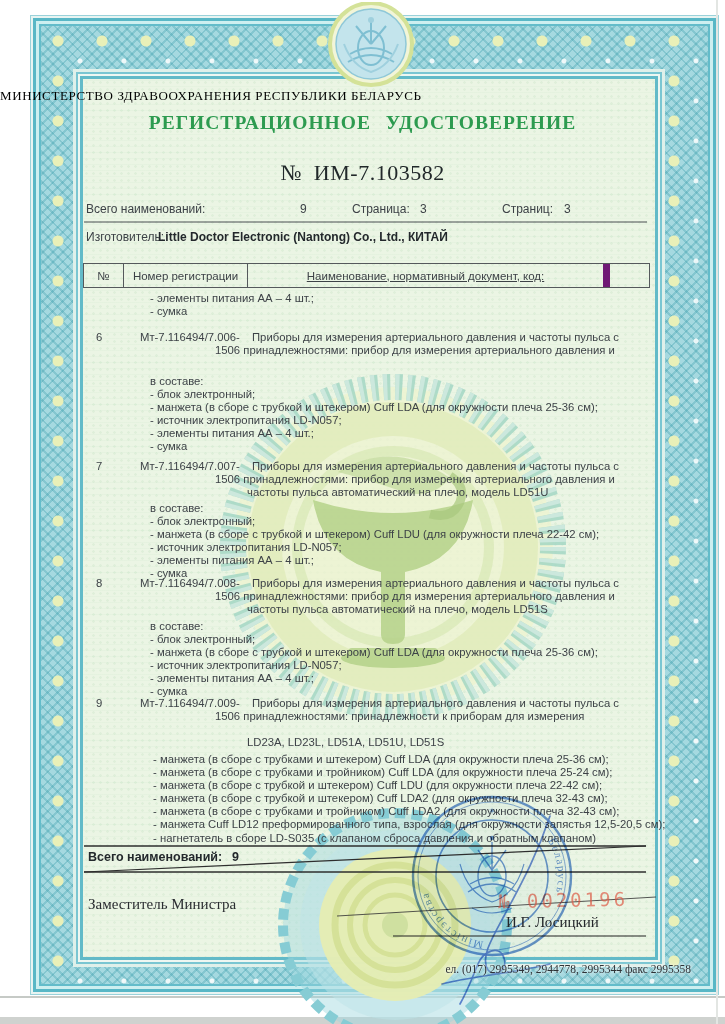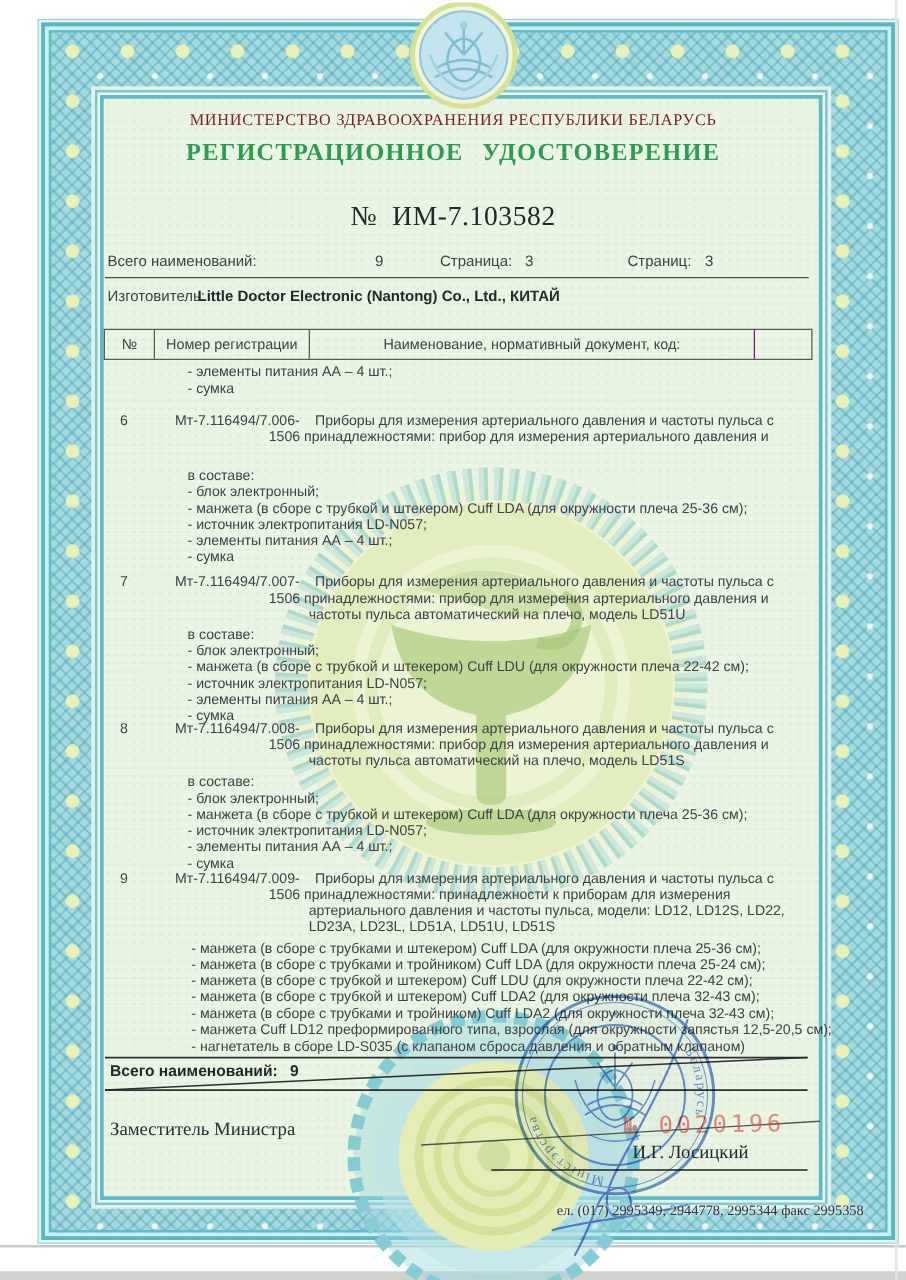--- a/index.html
+++ b/index.html
@@ -22,32 +22,32 @@
     box-shadow:inset 0 0 0 3px #cdeff0, inset 0 0 0 5px #63bcca, 0 0 0 2px #e8f4f2, 0 0 0 3px #9ad2da;}
   
   .content{position:absolute;left:80px;top:76px;width:572px;height:878px;
     background:
       radial-gradient(rgba(140,200,150,.13) 1px, transparent 1.5px) 0 0/7px 7px repeat,
       repeating-linear-gradient(0deg, rgba(120,190,140,.05) 0 1px, transparent 1px 6px),
       #ebf5e4;
     border:3px solid #62bac8;
     box-shadow:0 0 0 2px #eef7f2, 0 0 0 4px #7ac6d2, 0 0 0 7px #dff0ea;
     z-index:2;}
-  .ministry{left:0;right:0;top:88px;text-align:center;font:13px "Liberation Serif",serif;
-    color:#7f1d1d;letter-spacing:.6px;z-index:5;}
+  .ministry{left:0;right:0;top:88px;font:13px "Liberation Serif",serif;
+    color:#000000;letter-spacing:.6px;z-index:5;}
   .doctitle{left:0;right:0;top:112px;text-align:center;font:bold 19.5px "Liberation Serif",serif;
     color:#2d9b50;letter-spacing:1px;word-spacing:9px;z-index:5;}
   .docnum{left:0;right:0;top:160px;text-align:center;font:22px "Liberation Serif",serif;
     color:#21282a;letter-spacing:.5px;word-spacing:6px;z-index:5;}
   .thead{position:absolute;left:83px;top:263px;width:565px;height:23px;border:1px solid #55595c;
     display:flex;align-items:stretch;z-index:5;background:rgba(255,255,255,.0);}
   .thead>div{display:flex;align-items:center;justify-content:center;font:11.5px "Liberation Sans",sans-serif;color:#3d4247;}
   .c1{width:39px;border-right:1px solid #55595c;}
   .c2{width:123px;border-right:1px solid #55595c;}
-  .c3{width:355px;border-right:1px solid #701a75;}
+  .c3{width:355px;border-right:7px solid #701a75;text-decoration:underline;}
   .c4{flex:1;}
   .z5{z-index:5;} .z3{z-index:3;} .z4{z-index:4;} .z6{z-index:6;} .z7{z-index:7;} .z8{z-index:8;}
   .bold{font-weight:bold;}
   .serial{position:absolute;left:498px;top:889px;font:19px "DejaVu Sans Mono",monospace;
     color:rgba(219,85,65,.68);letter-spacing:3px;z-index:7;transform:rotate(-1deg);}
   .phone{position:absolute;right:34px;top:963px;font:11.5px "Liberation Serif",serif;color:#2e3236;
     z-index:9;text-shadow:0 0 3px rgba(255,255,255,.95), 0 0 6px rgba(255,255,255,.9);}
   .scanline{position:absolute;left:0;top:996px;width:100%;height:2px;background:#c6cac6;z-index:1;}
   .scanbottom{position:absolute;left:0;bottom:0;width:100%;height:7px;background:#cfd2cf;z-index:1;}
   .scanright{position:absolute;left:716px;top:0;width:2px;height:100%;background:#e3e6e3;z-index:1;}
@@ -172,21 +172,20 @@
     <div>- манжета (в сборе с трубкой и штекером) Cuff LDA (для окружности плеча 25-36 см);</div>
     <div>- источник электропитания LD-N057;</div>
     <div>- элементы питания АА – 4 шт.;</div>
     <div>- сумка</div>
   </div>
 
   <span class="t it z5" style="left:96px;top:697px;">9</span>
   <span class="t it z5" style="left:140px;top:697px;">Мт-7.116494/7.009-</span>
   <span class="t it z5" style="left:252px;top:697px;">Приборы для измерения артериального давления и частоты пульса с</span>
   <span class="t it z5" style="left:215px;top:710px;">1506 принадлежностями: принадлежности к приборам для измерения</span>
-  <span class="t it z5" style="left:247px;top:723px;">артериального давления и частоты пульса, модели: LD12, LD12S, LD22,</span>
   <span class="t it z5" style="left:247px;top:736px;">LD23A, LD23L, LD51A, LD51U, LD51S</span>
   <div class="t it z5 comp" style="left:153px;top:753px;">
     <div>- манжета (в сборе с трубками и штекером) Cuff LDA (для окружности плеча 25-36 см);</div>
     <div>- манжета (в сборе с трубками и тройником) Cuff LDA (для окружности плеча 25-24 см);</div>
     <div>- манжета (в сборе с трубкой и штекером) Cuff LDU (для окружности плеча 22-42 см);</div>
     <div>- манжета (в сборе с трубкой и штекером) Cuff LDA2 (для окружности плеча 32-43 см);</div>
     <div>- манжета (в сборе с трубками и тройником) Cuff LDA2 (для окружности плеча 32-43 см);</div>
     <div>- манжета Cuff LD12 преформированного типа, взрослая (для окружности запястья 12,5-20,5 см);</div>
     <div>- нагнетатель в сборе LD-S035 (с клапаном сброса давления и обратным клапаном)</div>
   </div>

